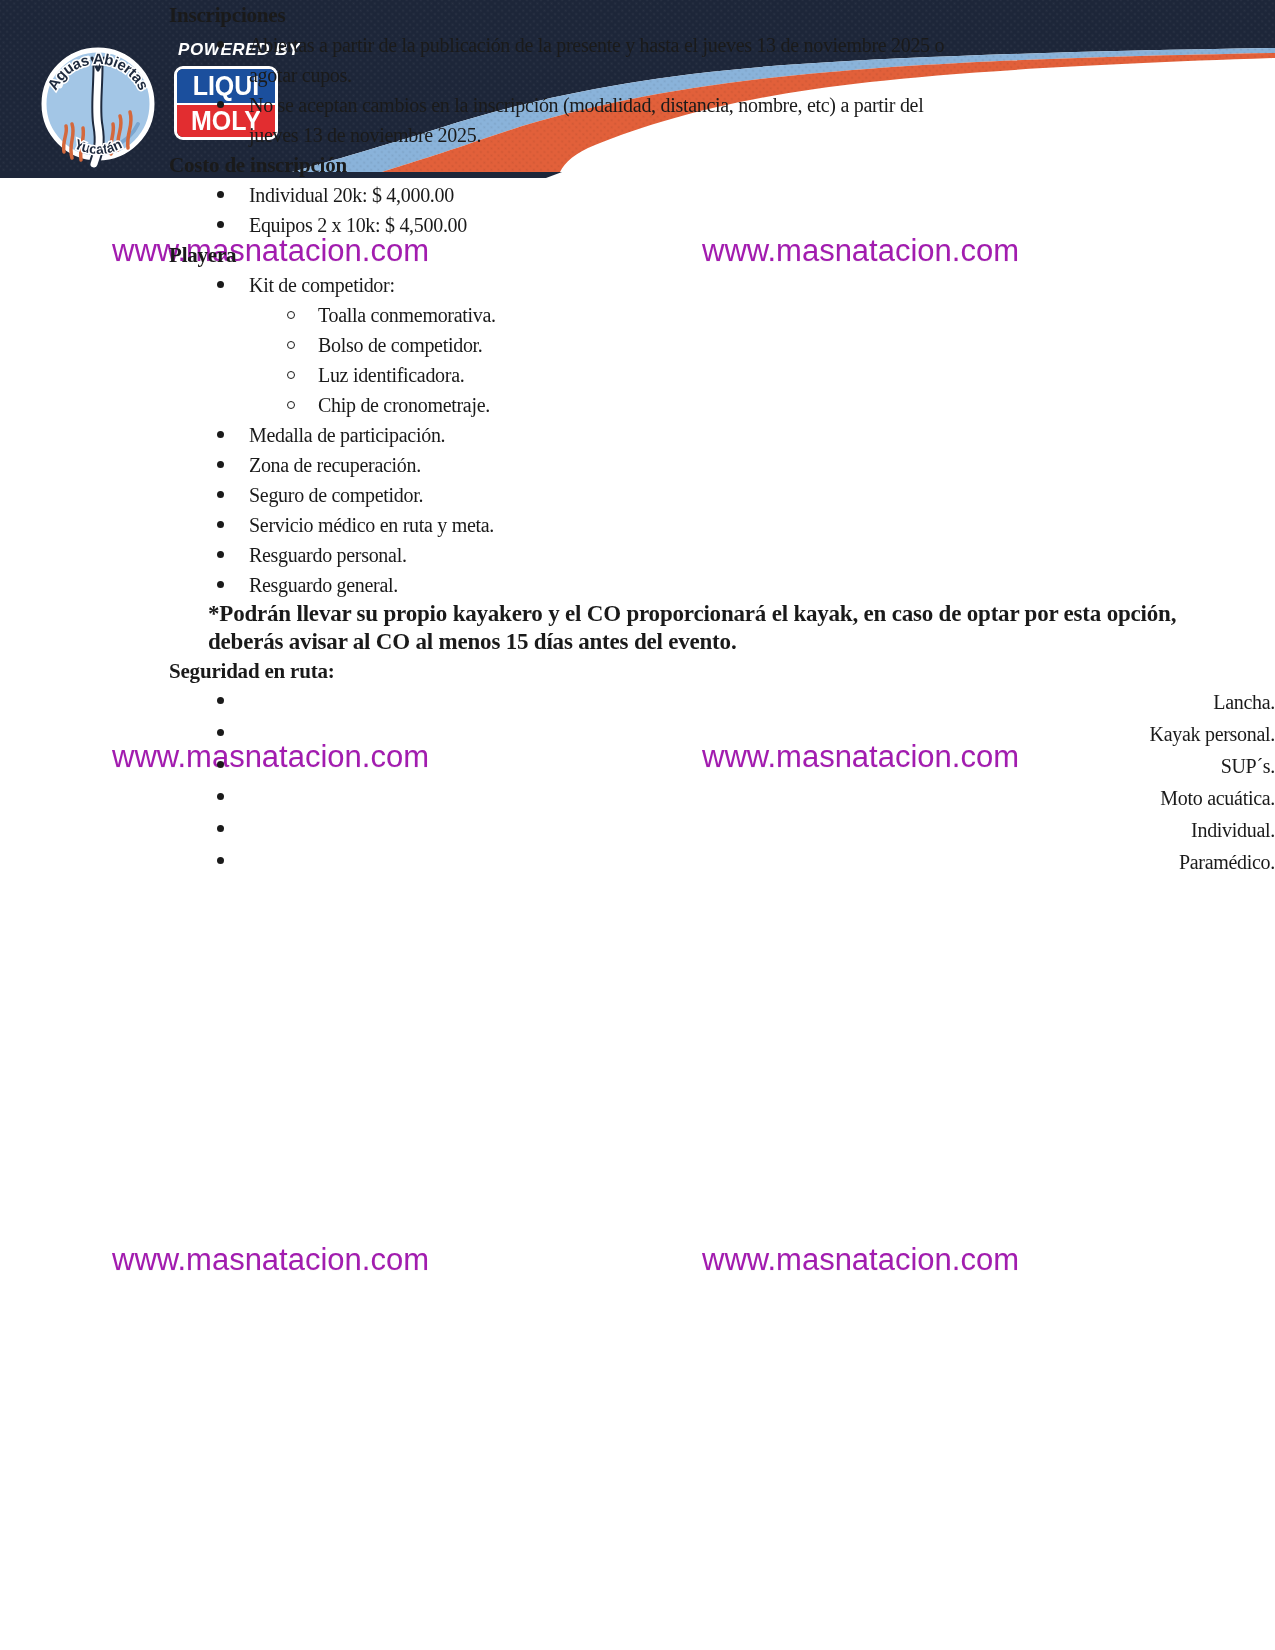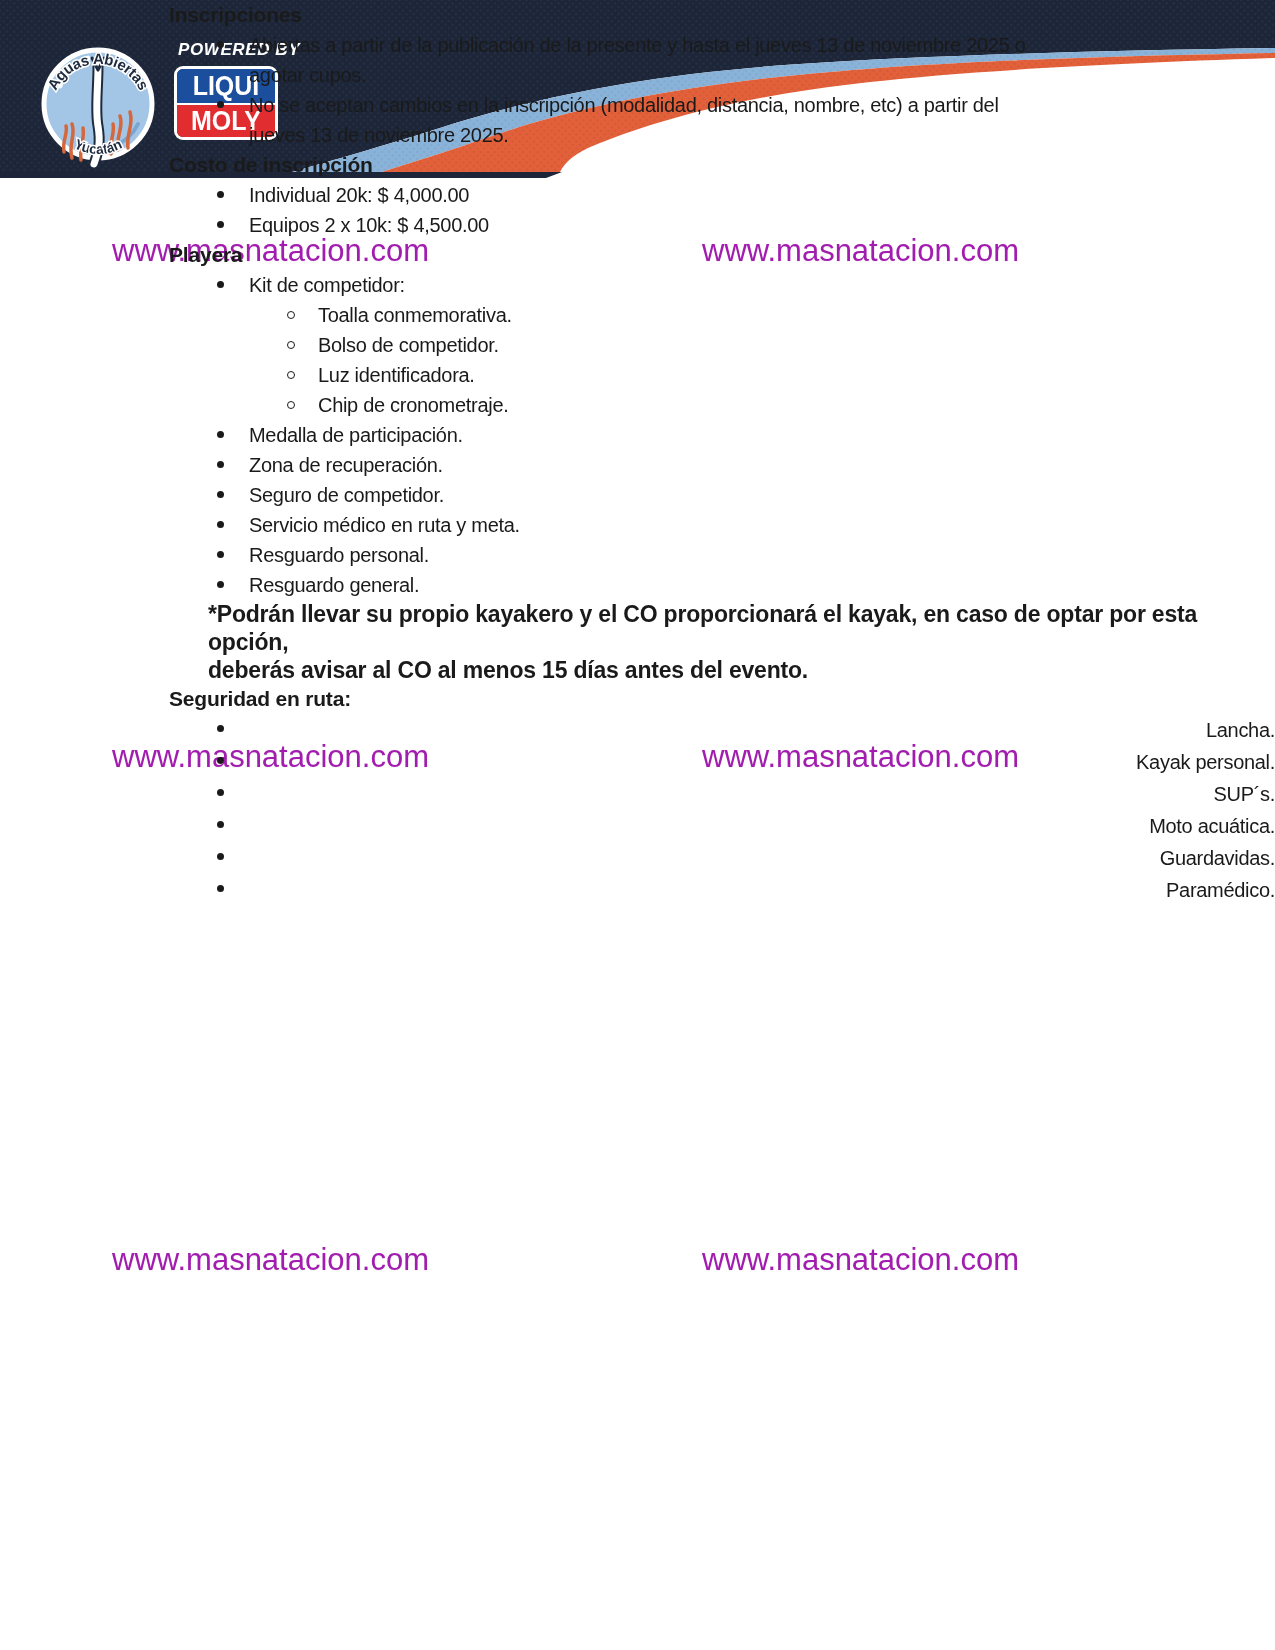--- a/index.html
+++ b/index.html
@@ -19,21 +19,21 @@
     border:3px solid #fff;border-radius:9px;box-sizing:border-box;overflow:hidden;
     display:flex;flex-direction:column;
   }
   .lm-top{height:35px;background:#1b4f9d;display:flex;align-items:center;justify-content:center;}
   .lm-bot{height:33px;background:#e22d30;display:flex;align-items:center;justify-content:center;border-top:2px solid #fff;}
   .lm-top span,.lm-bot span{
     color:#fff;font-weight:bold;font-size:25px;line-height:1;letter-spacing:0.5px;
     transform:scaleY(1.08);letter-spacing:0px;
   }
   
-  .doc{position:relative;}
+  .doc{position:relative;font-family:Liberation Serif, serif;}
   h3.h{font-size:21px;font-weight:bold;line-height:30px;margin:0 0 0 169px;letter-spacing:-0.2px;}
   ul.blist{list-style:none;margin:0;padding:0;font-size:20px;line-height:30px;}
   ul.blist li{position:relative;padding-left:249px;white-space:pre-line;}
   ul.blist li::before{
     content:"";position:absolute;left:217px;top:11px;width:7px;height:7px;border-radius:50%;background:#1a1a1a;
   }
   ul.blist li.sub{padding-left:318px;}
   ul.blist li.sub::before{
     left:287px;top:11px;width:6px;height:6px;background:transparent;border:1.5px solid #1a1a1a;box-sizing:border-box;
     width:8px;height:8px;
@@ -170,18 +170,18 @@
         <li>Resguardo general.</li>
       </ul>
       <p class="note sec6">*Podrán llevar su propio kayakero y el CO proporcionará el kayak, en caso de optar por esta opción,
 deberás avisar al CO al menos 15 días antes del evento.</p>
       <h3 class="h sec7">Seguridad en ruta:</h3>
       <ul class="blist sec8">
         <li>Lancha.</li>
         <li>Kayak personal.</li>
         <li>SUP´s.</li>
         <li>Moto acuática.</li>
-        <li>Guardavidas.</li>
+        <li>Individual.</li>
         <li>Paramédico.</li>
       </ul>
     </div>
 
 </div>
 
 </body></html>

